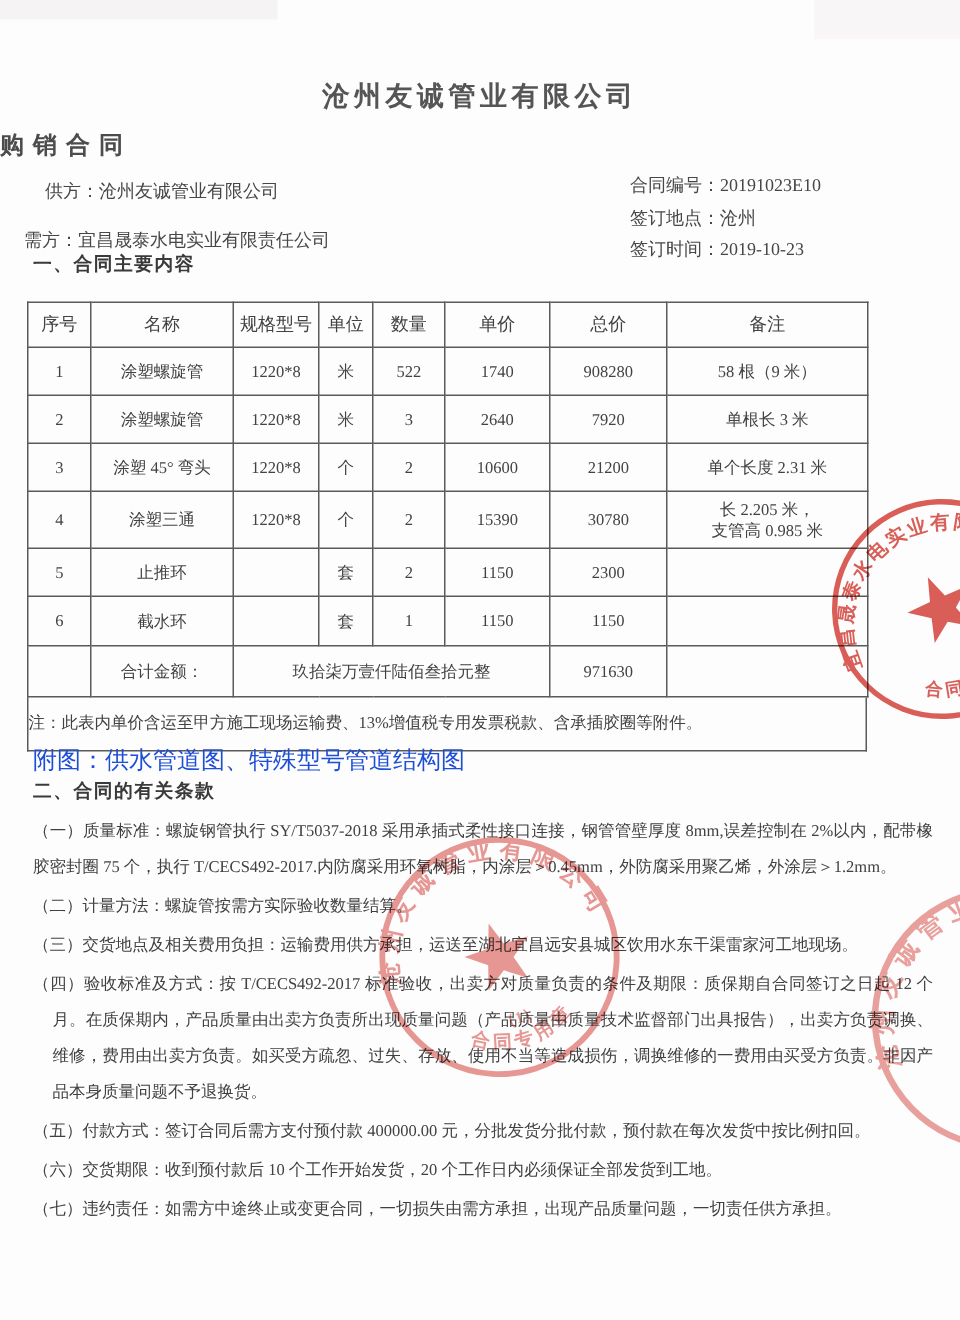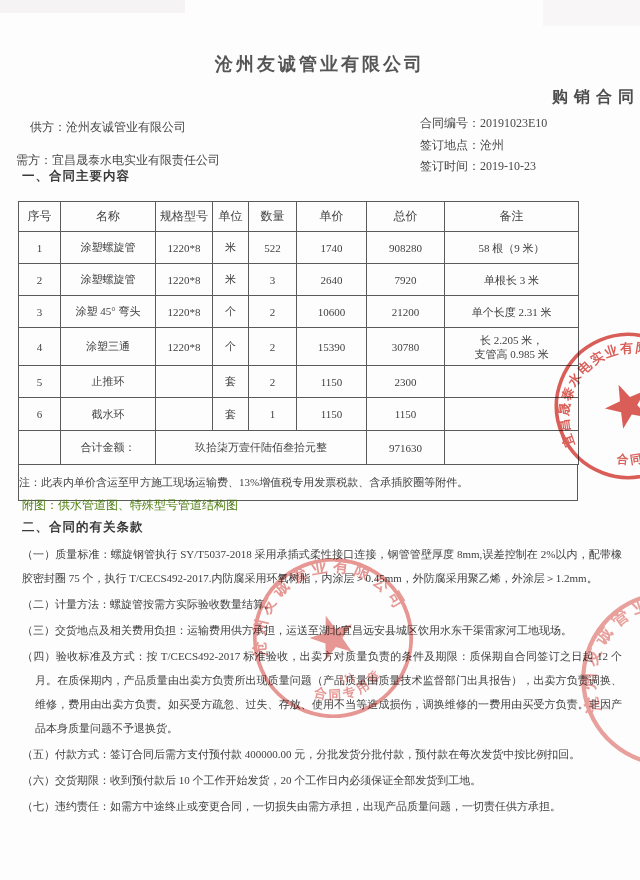--- a/index.html
+++ b/index.html
@@ -8,32 +8,32 @@
     position:relative; width:640px; height:880px; overflow:hidden;
     background:#fdfdfd; color:#3d3d3d;
     font-family:"Liberation Serif","DejaVu Serif",serif;
   }
   .artifact { position:absolute; background:#f5f3f3; }
   .a1 { left:0; top:0; width:185px; height:13px; }
   .a2 { left:543px; top:0; width:97px; height:26px; background:#f8f6f6; }
 
   .title { position:absolute; top:52px; left:0; width:640px; text-align:center;
            font-size:18px; letter-spacing:3px; color:#555; font-weight:600; }
-  .subtitle { position:absolute; top:87px; left:0; width:640px; text-align:right;
+  .subtitle { position:absolute; top:87px; left:0; width:640px; text-align:left;
            font-size:16px; letter-spacing:6px; color:#4c4c4c; font-weight:600; }
 
   .meta { position:absolute; font-size:12px; color:#474747; }
   .m-sup { left:30px; top:119px; }
   .m-dem { left:16px; top:152px; }
   .meta-right { position:absolute; left:420px; top:113px; font-size:12px; color:#474747; line-height:21.5px; }
 
   .sec-head { position:absolute; font-size:12.5px; color:#3a3a3a; font-weight:600; letter-spacing:1px; }
   .s1 { left:22px; top:168px; }
   .s2 { left:22px; top:519px; }
-  .attach { position:absolute; left:22px; top:497px; font-size:12px; color:#4d7c0f; }
+  .attach { position:absolute; left:22px; top:497px; font-size:16px; color:#1d4ed8; }
 
   .tablewrap { position:absolute; left:18px; top:188px; width:560px;margin-top:13px; }
   table.main { width:560px; border-collapse:collapse; table-layout:fixed; }
   table.main th, table.main td {
     border:1px solid #5a5a5a; text-align:center; vertical-align:middle;
     font-size:11px; color:#424242; font-weight:normal; padding:1px 2px;
     overflow:hidden;
   }
   table.main th { font-size:12px; height:30px; }
   tr.r { height:32px; } tr.r4 { height:38px; } tr.r6 { height:33px; } tr.total { height:34px; }

